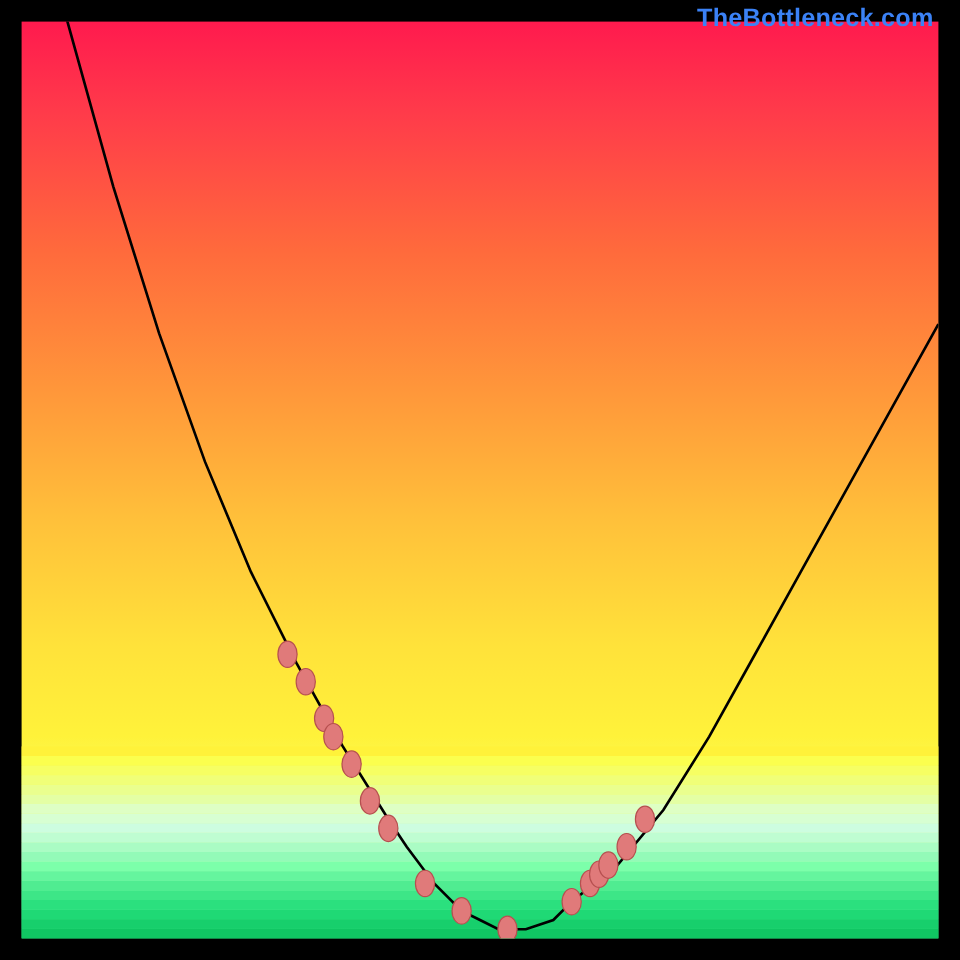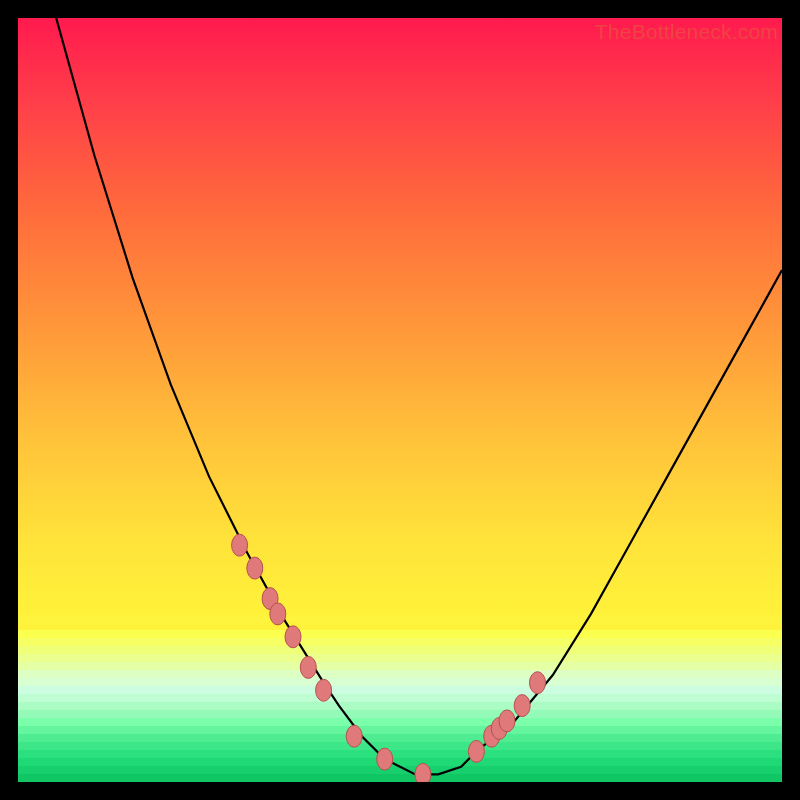--- a/index.html
+++ b/index.html
@@ -51,25 +51,25 @@
   .curve-svg {
     position: absolute;
     left: 0;
     top: 0;
     width: 764px;
     height: 764px;
     pointer-events: none;
   }
   .watermark {
     position: absolute;
-    top: 20px;
+    top: 4px;
     right: 22px;
-    color: #ef4444;
+    color: #3b82f6;
     font-size: 21px;
-    font-weight: 400;
+    font-weight: 700;
     letter-spacing: 0.2px;
   }
 </style>
 </head>
 <body>
 
 <div class="frame">
 
   <div class="plot-area">
 

